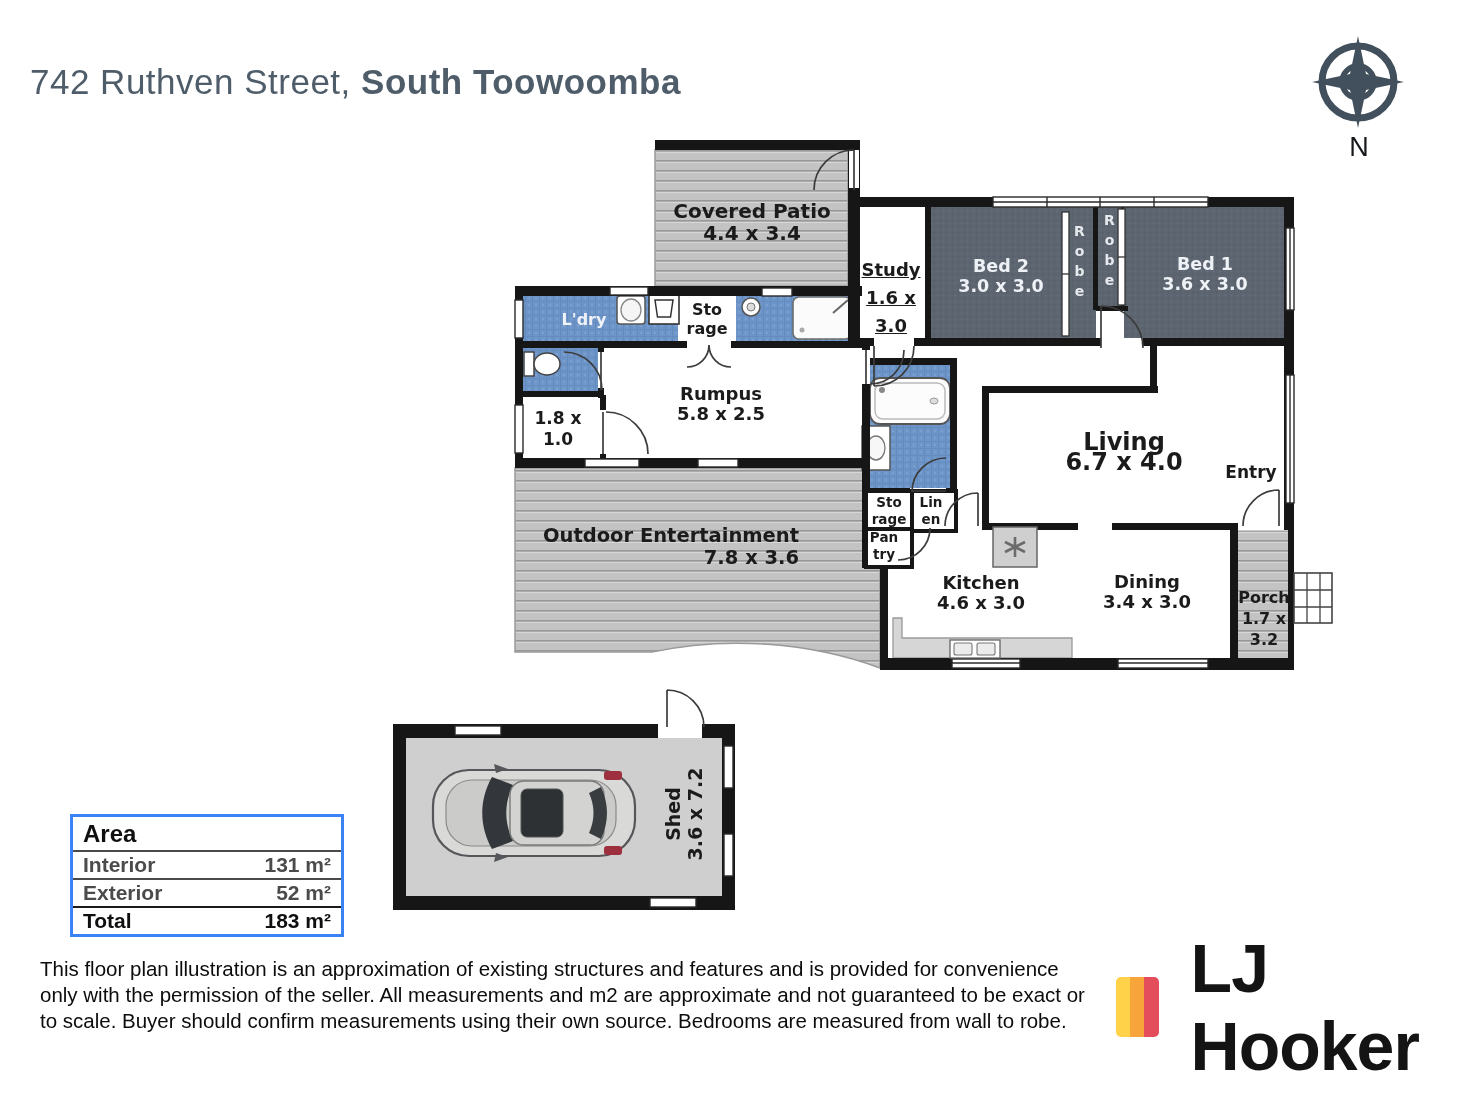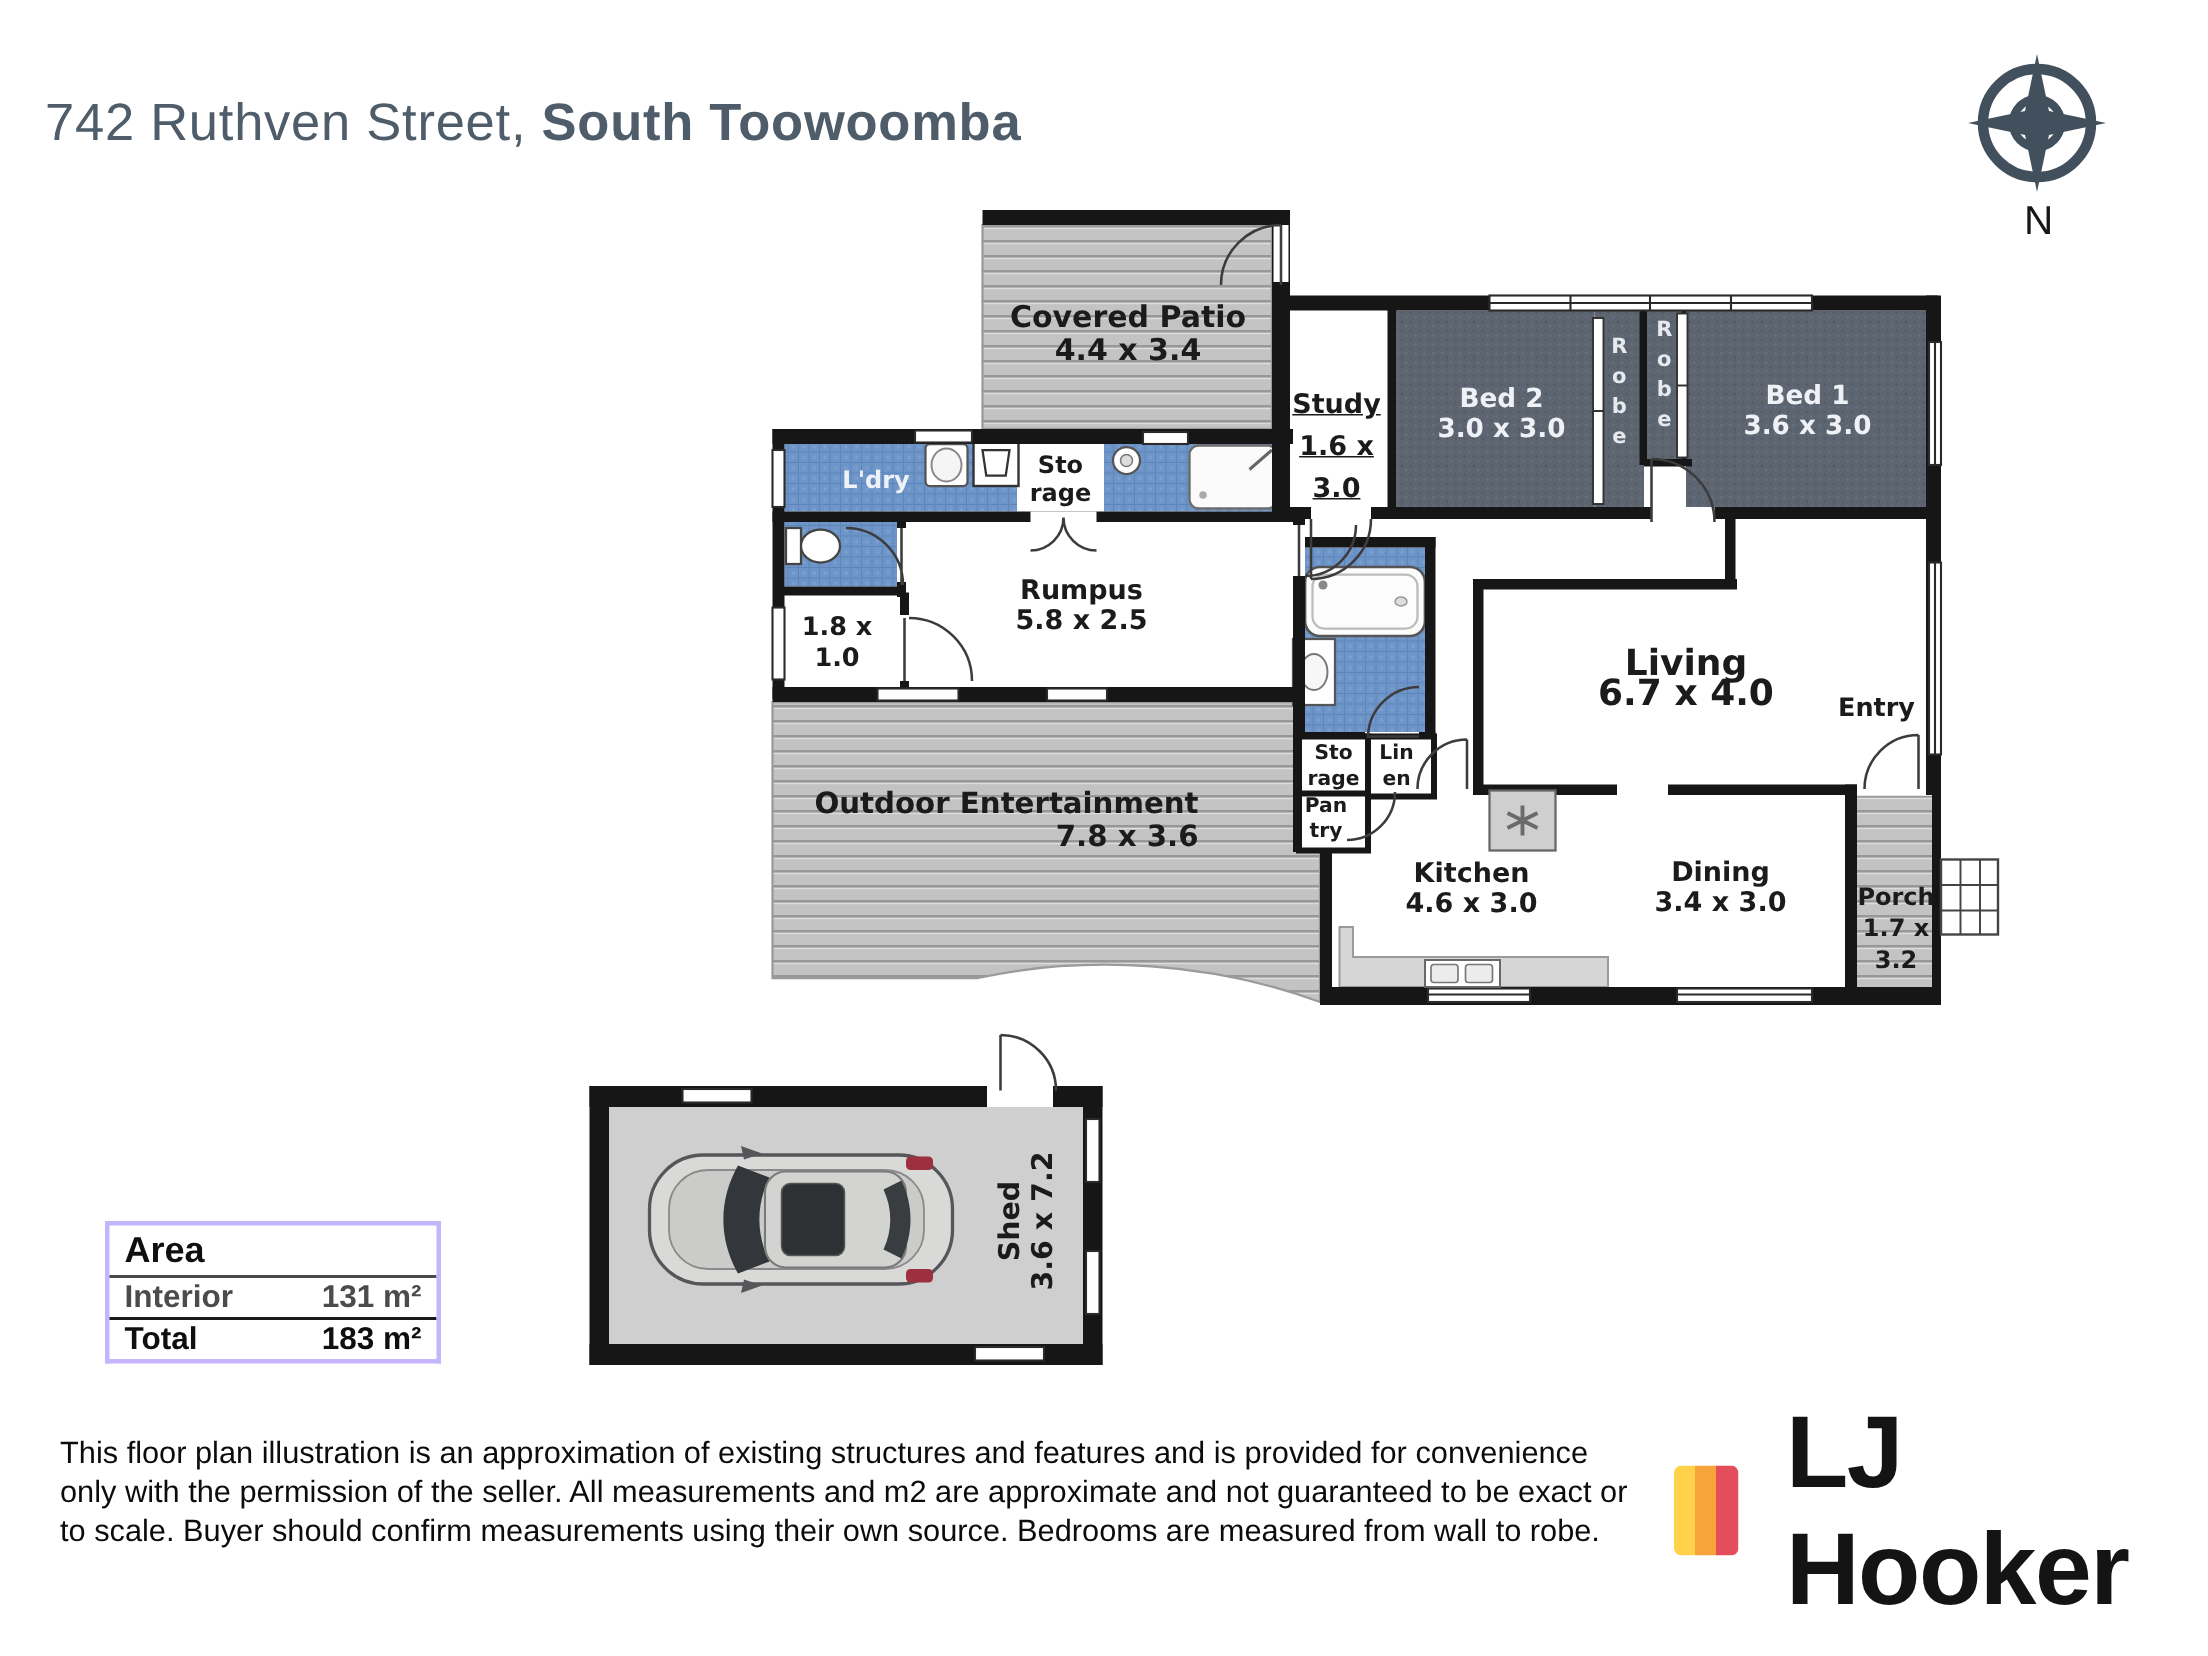--- a/index.html
+++ b/index.html
@@ -13,21 +13,21 @@
   
   .lbl{position:absolute;font-family:"DejaVu Sans",sans-serif;font-weight:bold;color:#1b1b1b;
        text-align:center;transform:translateX(-50%);white-space:nowrap;z-index:5;}
   .lbl.light{color:#eef1f5;}
   .vert{position:absolute;z-index:5;font-family:"DejaVu Sans",sans-serif;font-weight:bold;
         color:#e6eaee;width:17px;word-break:break-all;text-align:center;font-size:14px;line-height:20px;}
   .shed-lbl{position:absolute;left:684px;top:814px;transform:translate(-50%,-50%) rotate(-90deg);
             font-family:"DejaVu Sans",sans-serif;font-weight:bold;color:#1b1b1b;font-size:19px;
             line-height:22px;text-align:center;white-space:nowrap;z-index:5;}
   
-  .area-table{position:absolute;left:70px;top:814px;width:224px;border:3px solid #c4b5fd;
+  .area-table{position:absolute;left:70px;top:814px;width:274px;border:3px solid #3b82f6;
               border-collapse:collapse;background:#fff;z-index:5;padding-left:24px;}
   .area-table td{font-family:"Liberation Sans",sans-serif;padding:1px 10px;}
   .area-table .hdr td{font-size:24px;font-weight:bold;color:#0f0f0f;padding:3px 10px 2px;}
   .area-table .row td{font-size:21px;color:#4b4b4b;border-top:2px solid #4a4a4a;font-weight:bold;}
   .area-table .total td{font-size:21px;color:#0f0f0f;font-weight:bold;border-top:2px solid #1a1a1a;}
   .area-table td.val{text-align:right;}
   
   .disclaimer{position:absolute;left:40px;top:956px;width:1062px;font-size:20.5px;line-height:26px;
               color:#0c0c0c;font-family:"Liberation Sans",sans-serif;z-index:5;}
   .brand{position:absolute;left:1116px;top:972px;height:70px;display:flex;align-items:center;z-index:5;}
@@ -347,20 +347,24 @@
 
 <table class="area-table">
   <tbody>
       <tr class="hdr">
         <td colspan="2">Area</td>
       </tr>
   <tr class="row">
     <td>Interior</td>
     <td class="val">131 m²</td>
   </tr>
+  <tr class="row">
+    <td>Exterior</td>
+    <td class="val">52 m²</td>
+  </tr>
   <tr class="total">
     <td>Total</td>
     <td class="val">183 m²</td>
   </tr>
 </tbody>
   </table>
 
 <div class="disclaimer">This floor plan illustration is an approximation of existing structures and features and is provided for convenience only with the permission of the seller. All measurements and m2 are approximate and not guaranteed to be exact or to scale. Buyer should confirm measurements using their own source. Bedrooms are measured from wall to robe.</div>
 
 <div class="brand">

